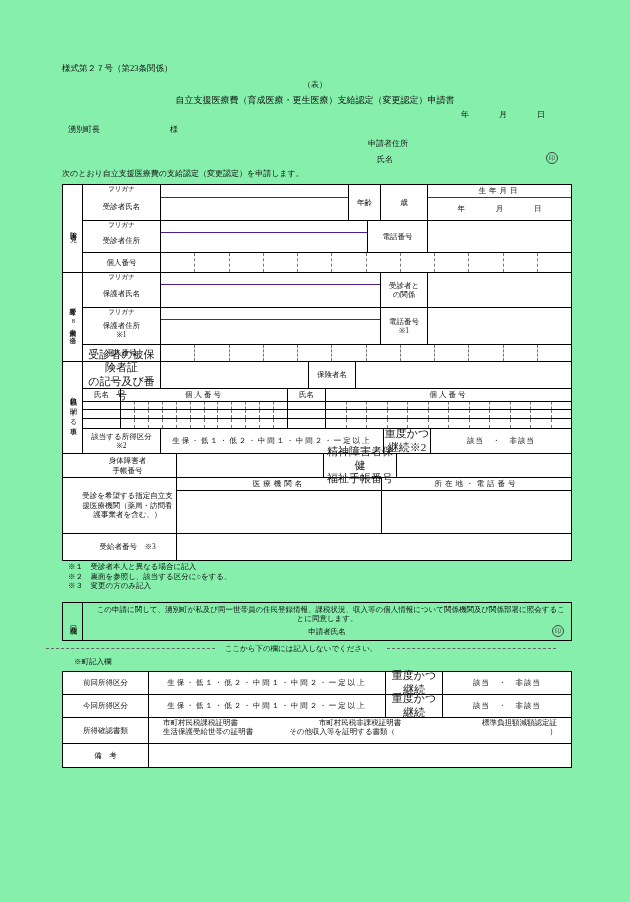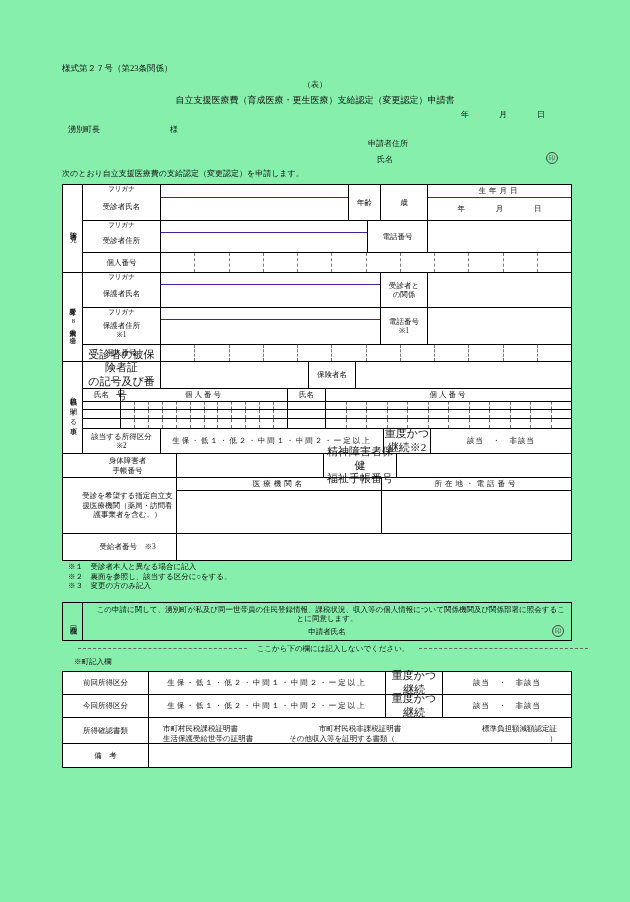--- a/index.html
+++ b/index.html
@@ -354,21 +354,21 @@
     <div class="vlab">同意欄</div>
     <div style="flex:1; display:flex; flex-direction:column; padding:2px 5px 1px;">
       <div style="font-size:7.5px;">　この申請に関して、湧別町が私及び同一世帯員の住民登録情報、課税状況、収入等の個人情報について関係機関及び関係部署に照会することに同意します。</div>
       <div style="position:relative; flex:1; display:flex; align-items:center; justify-content:center;">
         <span>申請者氏名</span>
         <span class="seal" style="position:absolute; right:2px;">印</span>
       </div>
     </div>
   </div>
 
-  <div class="abs divider" style="left:78px; top:644px; width:510px;">
+  <div class="abs divider" style="left:46px; top:644px; width:510px;">
     <span class="dash"></span>
     <span class="divtext">ここから下の欄には記入しないでください。</span>
     <span class="dash"></span>
   </div>
 
   <div class="abs" style="left:74px; top:657px; font-size:7.5px;">※町記入欄</div>
 
   <div class="ftable" style="top:671px;">
     <div class="trow" style="height:23px;">
       <div class="c" style="flex:0 0 86px;">前回所得区分</div>
@@ -379,21 +379,21 @@
     </div>
     <div class="trow" style="height:23px;">
       <div class="c" style="flex:0 0 86px;">今回所得区分</div>
       <div class="c ls2" style="flex:0 0 237px;">生保・低１・低２・中間１・中間２・一定以上</div>
       <div class="c pre smalllbl" style="flex:0 0 57px;">重度かつ
 継続</div>
       <div class="c fx ls1">該当　・　非該当</div>
     </div>
     <div class="trow" style="height:26px;">
       <div class="c" style="flex:0 0 86px;">所得確認書類</div>
-      <div class="c fx" style="justify-content:flex-end;">
+      <div class="c fx" style="justify-content:flex-start;">
         <div class="docline" style="justify-content:space-between;">
           <span>市町村民税課税証明書</span>
           <span>市町村民税非課税証明書</span>
           <span>標準負担額減額認定証</span>
         </div>
         <div class="docline">
           <span>生活保護受給世帯の証明書</span>
           <span style="margin-left:36px;">その他収入等を証明する書類（</span>
           <span style="flex:1;"></span>
           <span>）</span>

